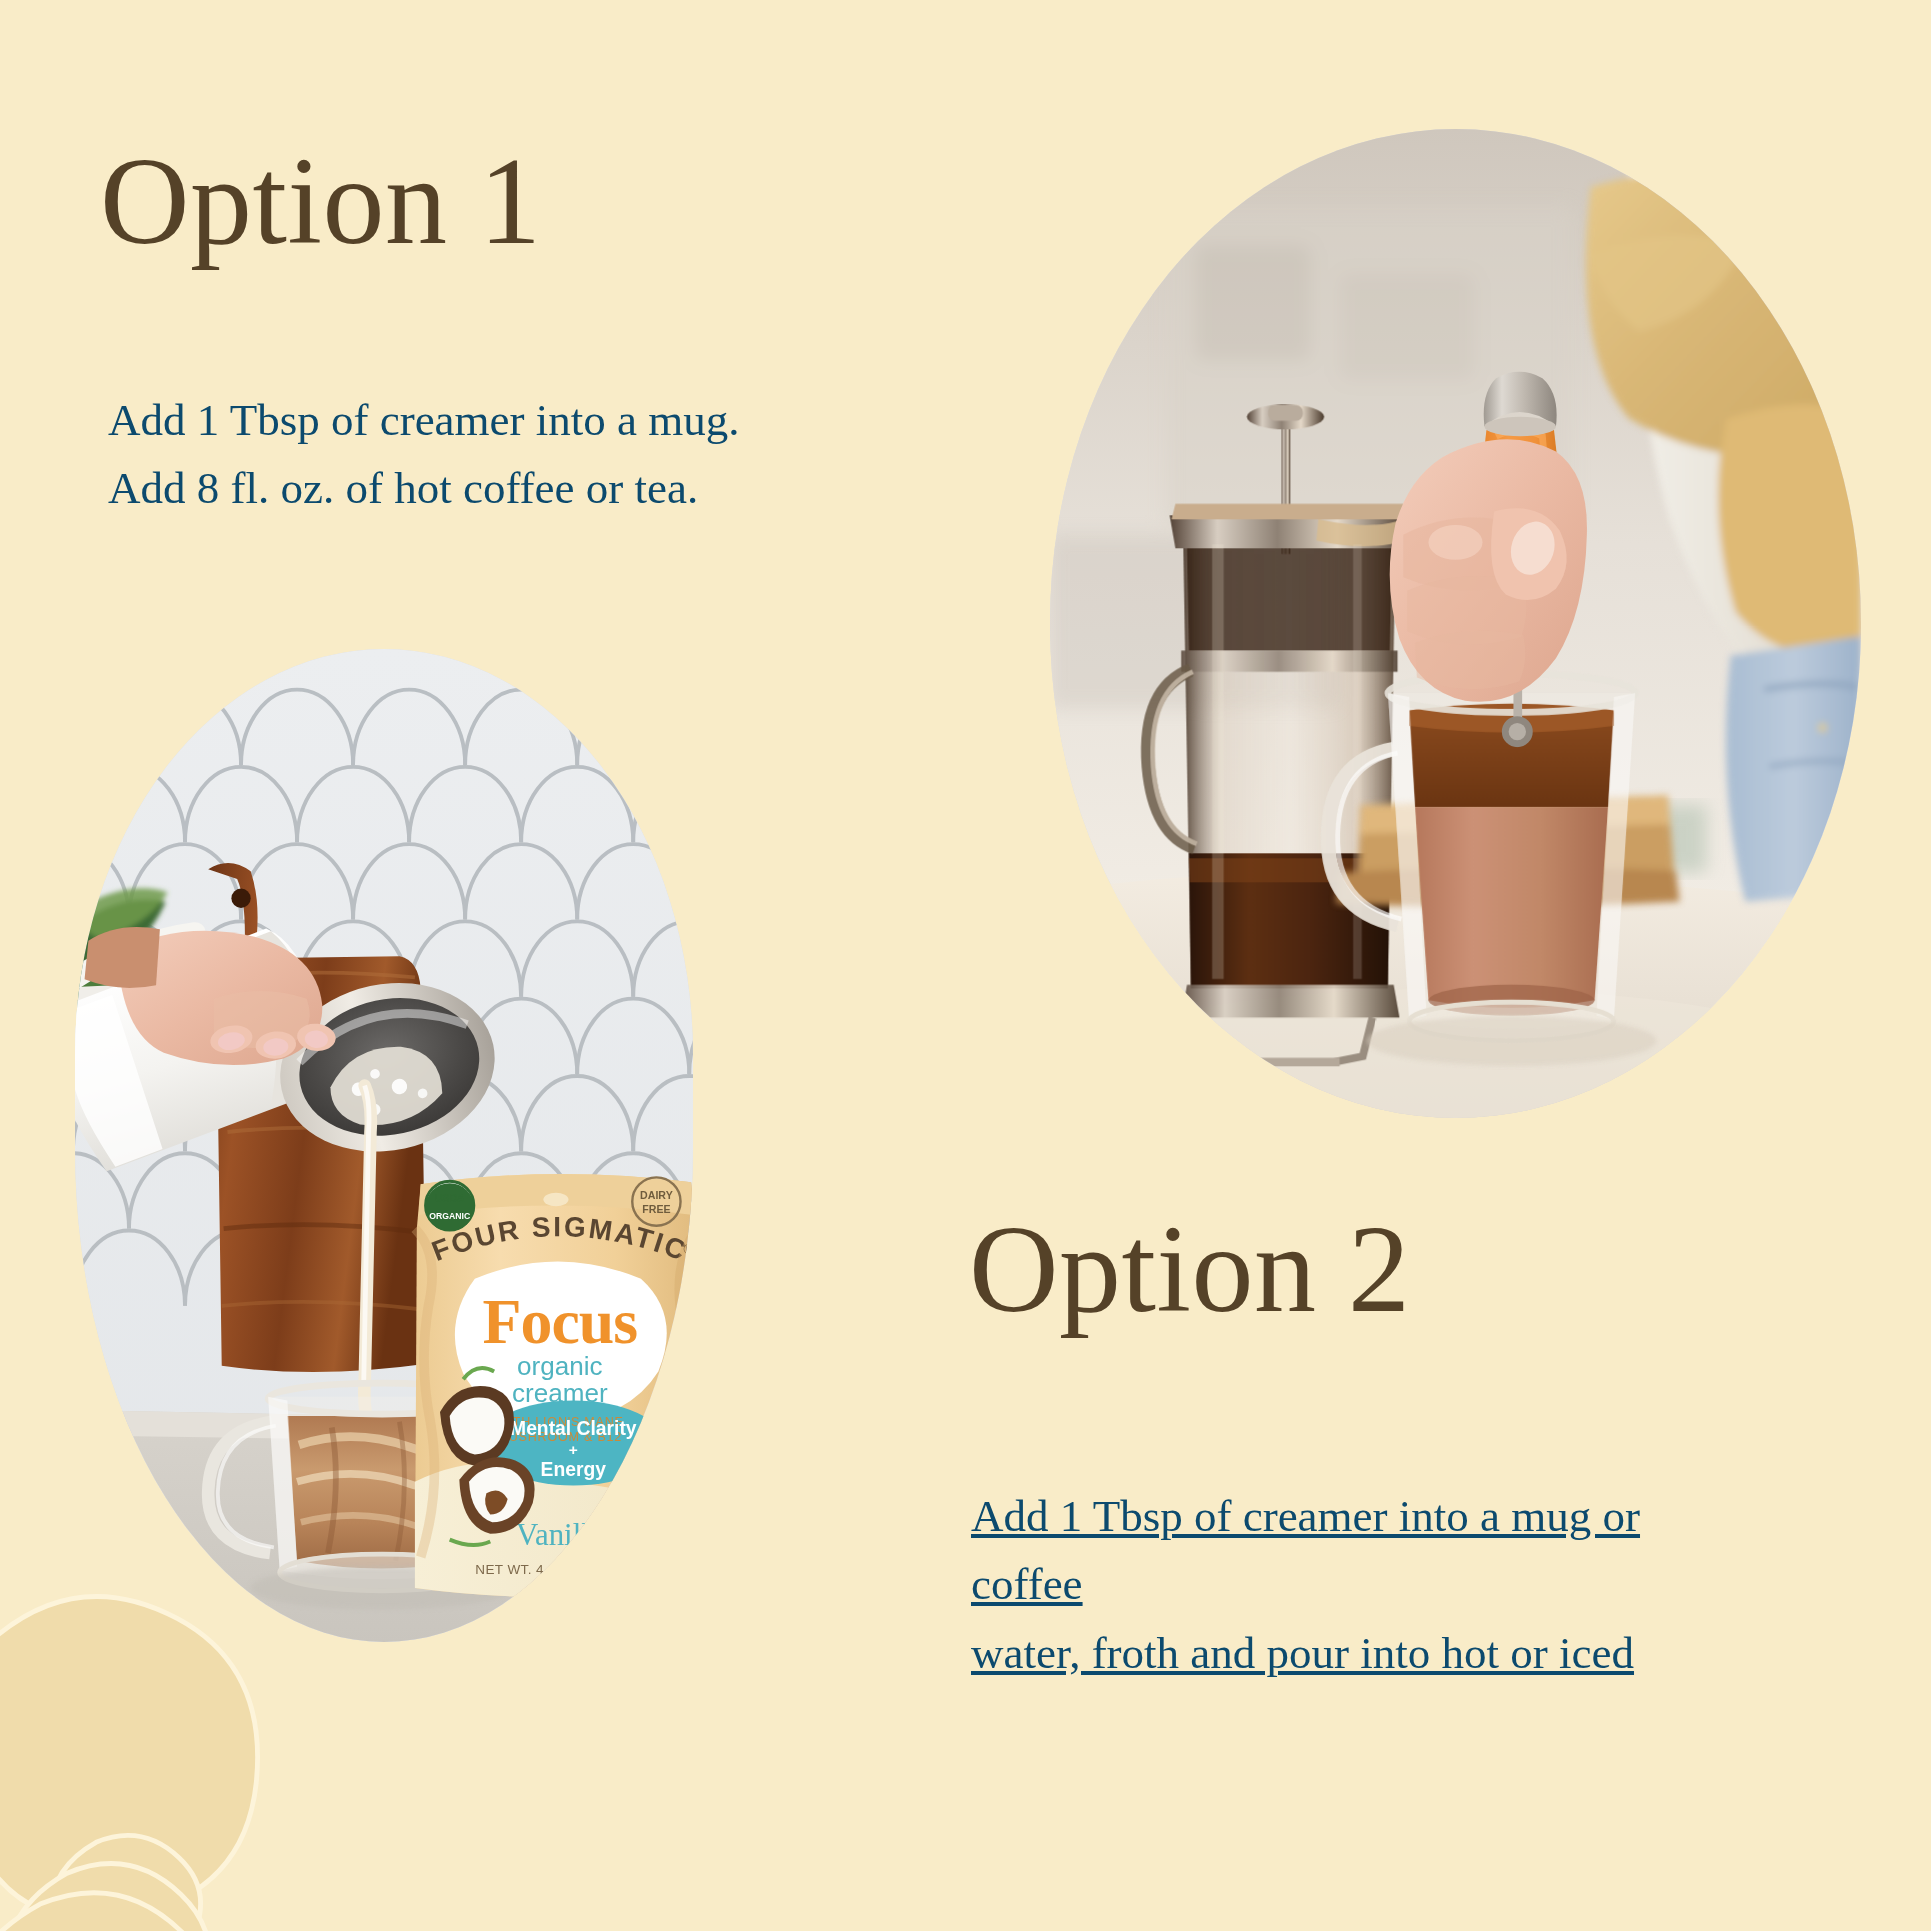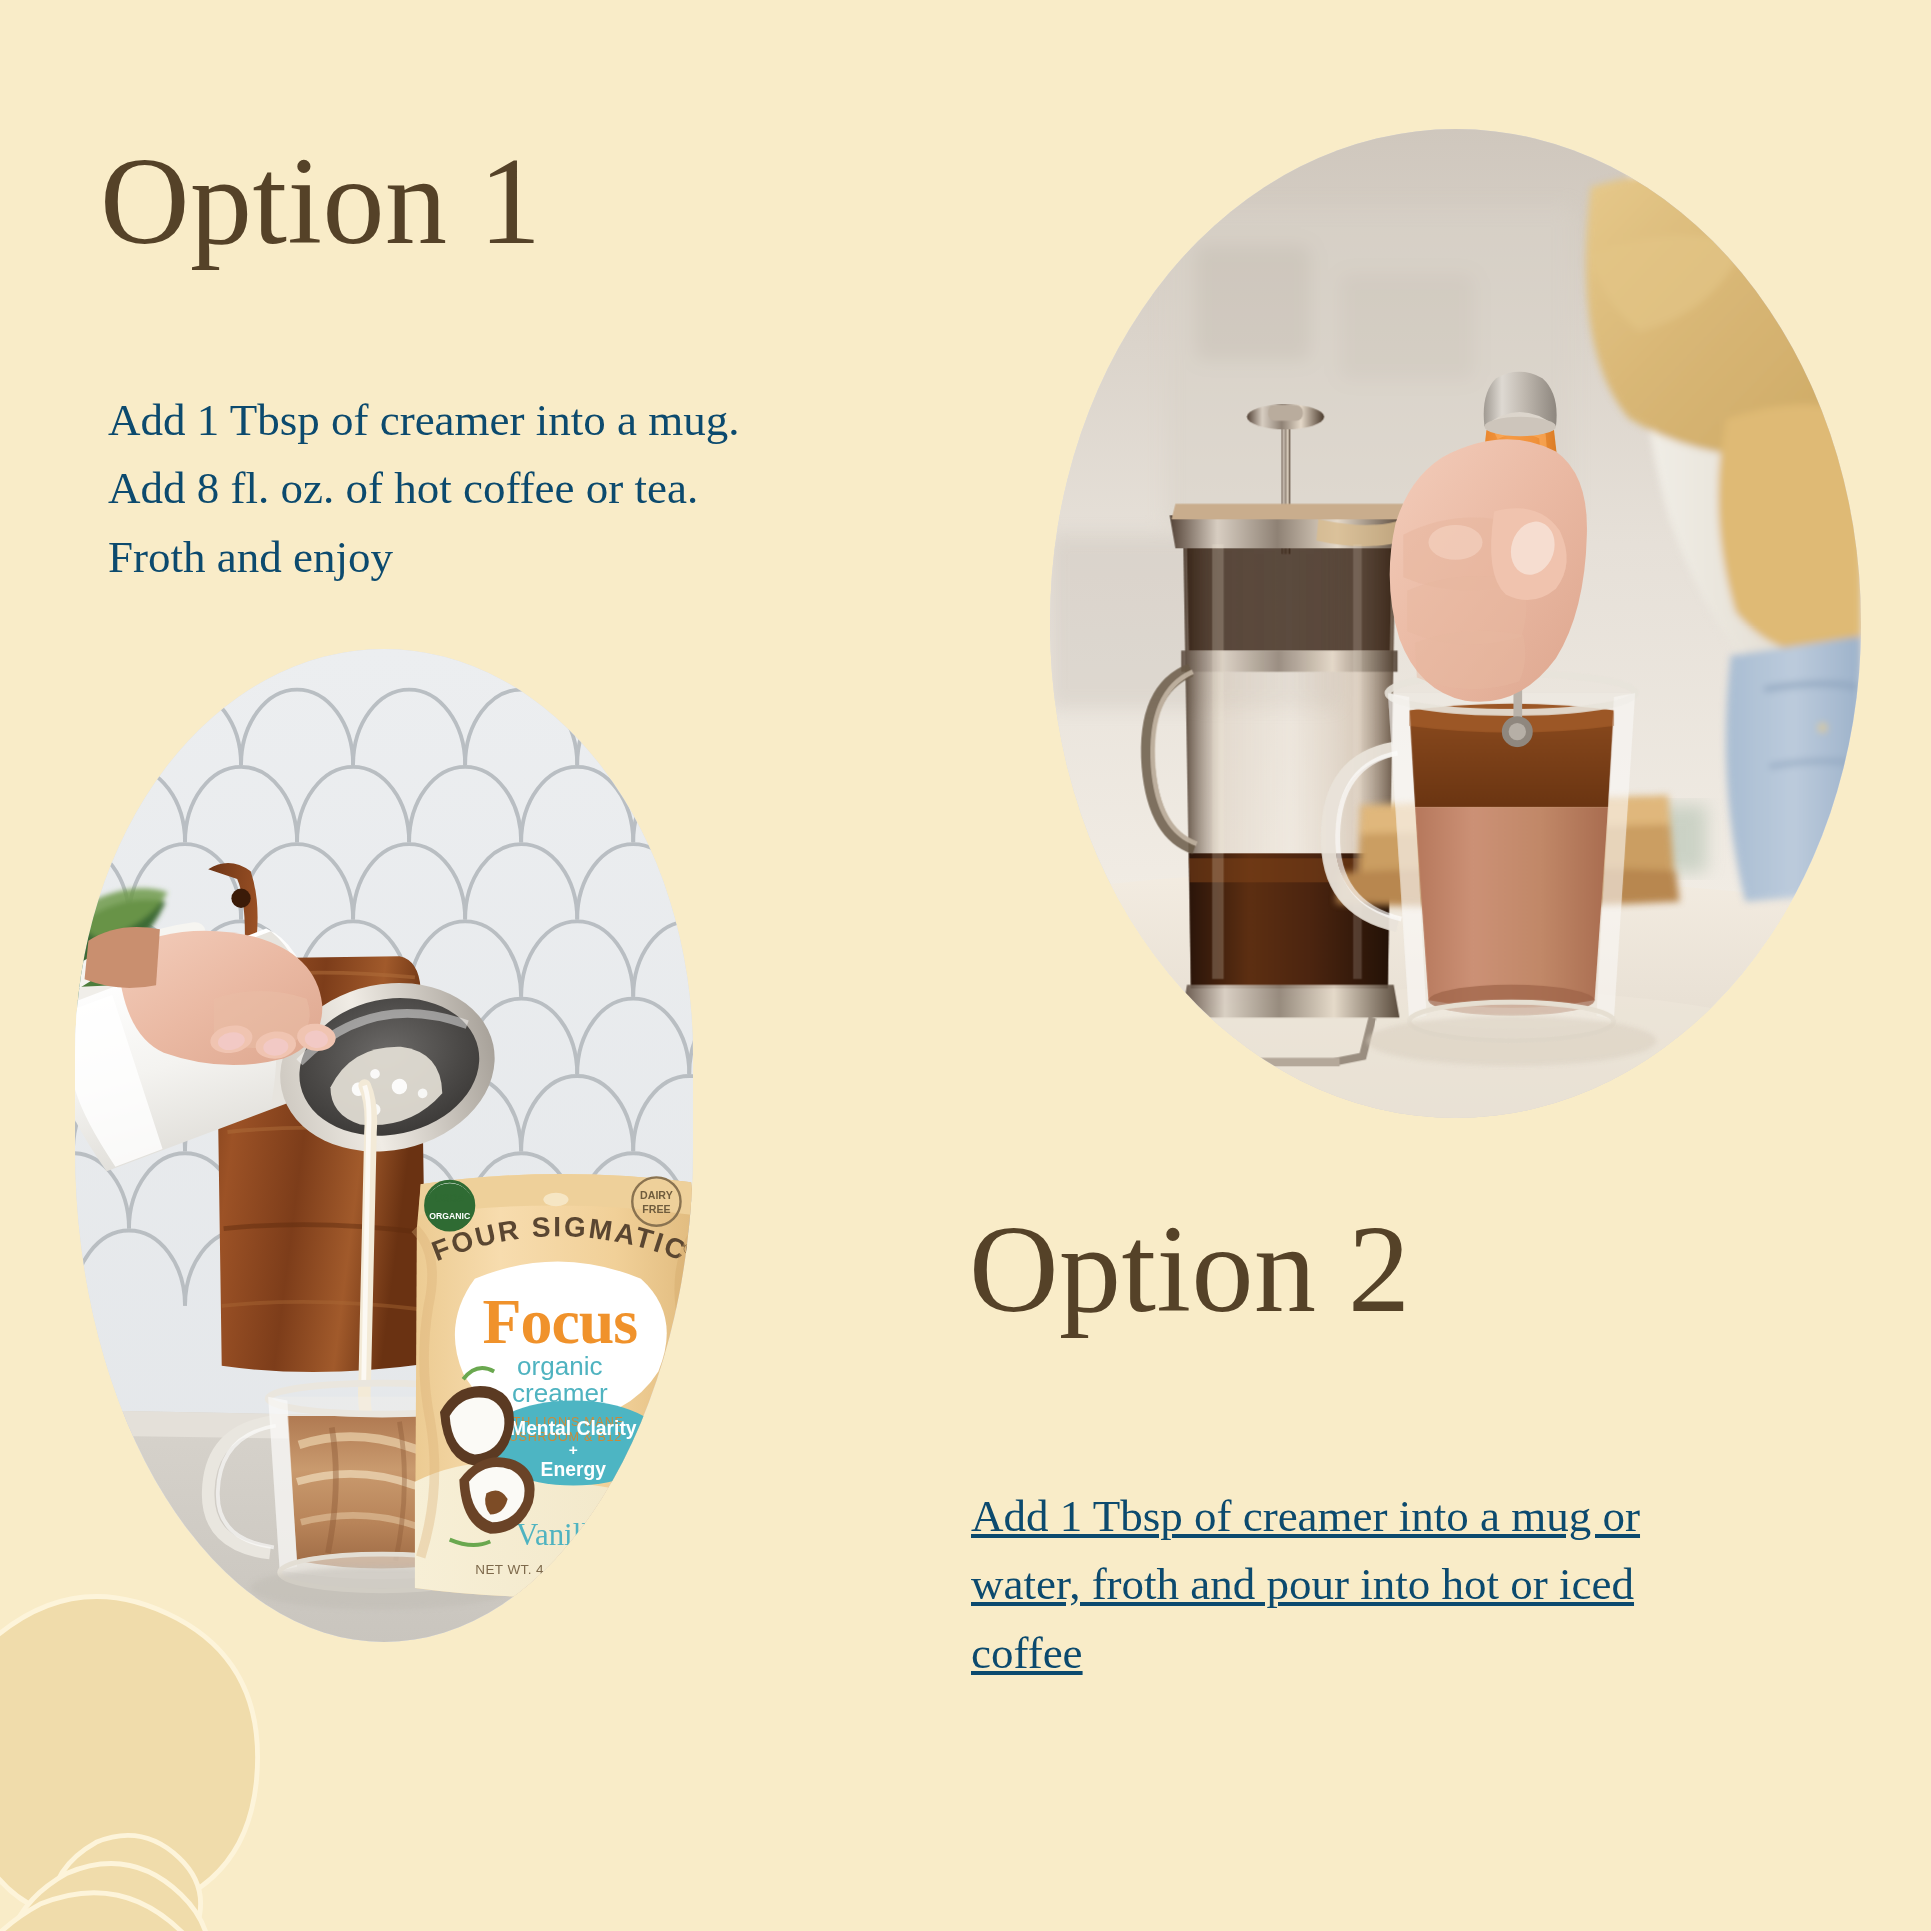--- a/index.html
+++ b/index.html
@@ -597,25 +597,24 @@
       <path d="M140 310 q66 -28 118 22 q48 46 18 112 q-32 66 -114 58 q-78 -10 -84 -86 q-6 -68 62 -106 Z"></path>
       <path d="M112 342 q84 -34 148 30 q62 60 22 142 q-42 84 -144 72 q-98 -14 -106 -110 q-8 -86 80 -134 Z"></path>
     </g>
   </svg>
 
   <h1 class="opt-heading" id="heading-1">Option 1</h1>
 
   <div class="opt-body" id="body-1">
     <span class="ln">Add 1 Tbsp of creamer into a mug.</span>
     <span class="ln">Add 8 fl. oz. of hot coffee or tea.</span>
-    <span class="ln">Froth and enjoy</span>
   </div>
 
   <h1 class="opt-heading" id="heading-2">Option 2</h1>
 
   <div class="opt-body" id="body-2">
     <span class="ln">Add 1 Tbsp of creamer into a mug or</span>
+    <span class="ln">coffee</span>
     <span class="ln">water, froth and pour into hot or iced</span>
-    <span class="ln">coffee</span>
   </div>
 
 </div>
 
 
 </body></html>

